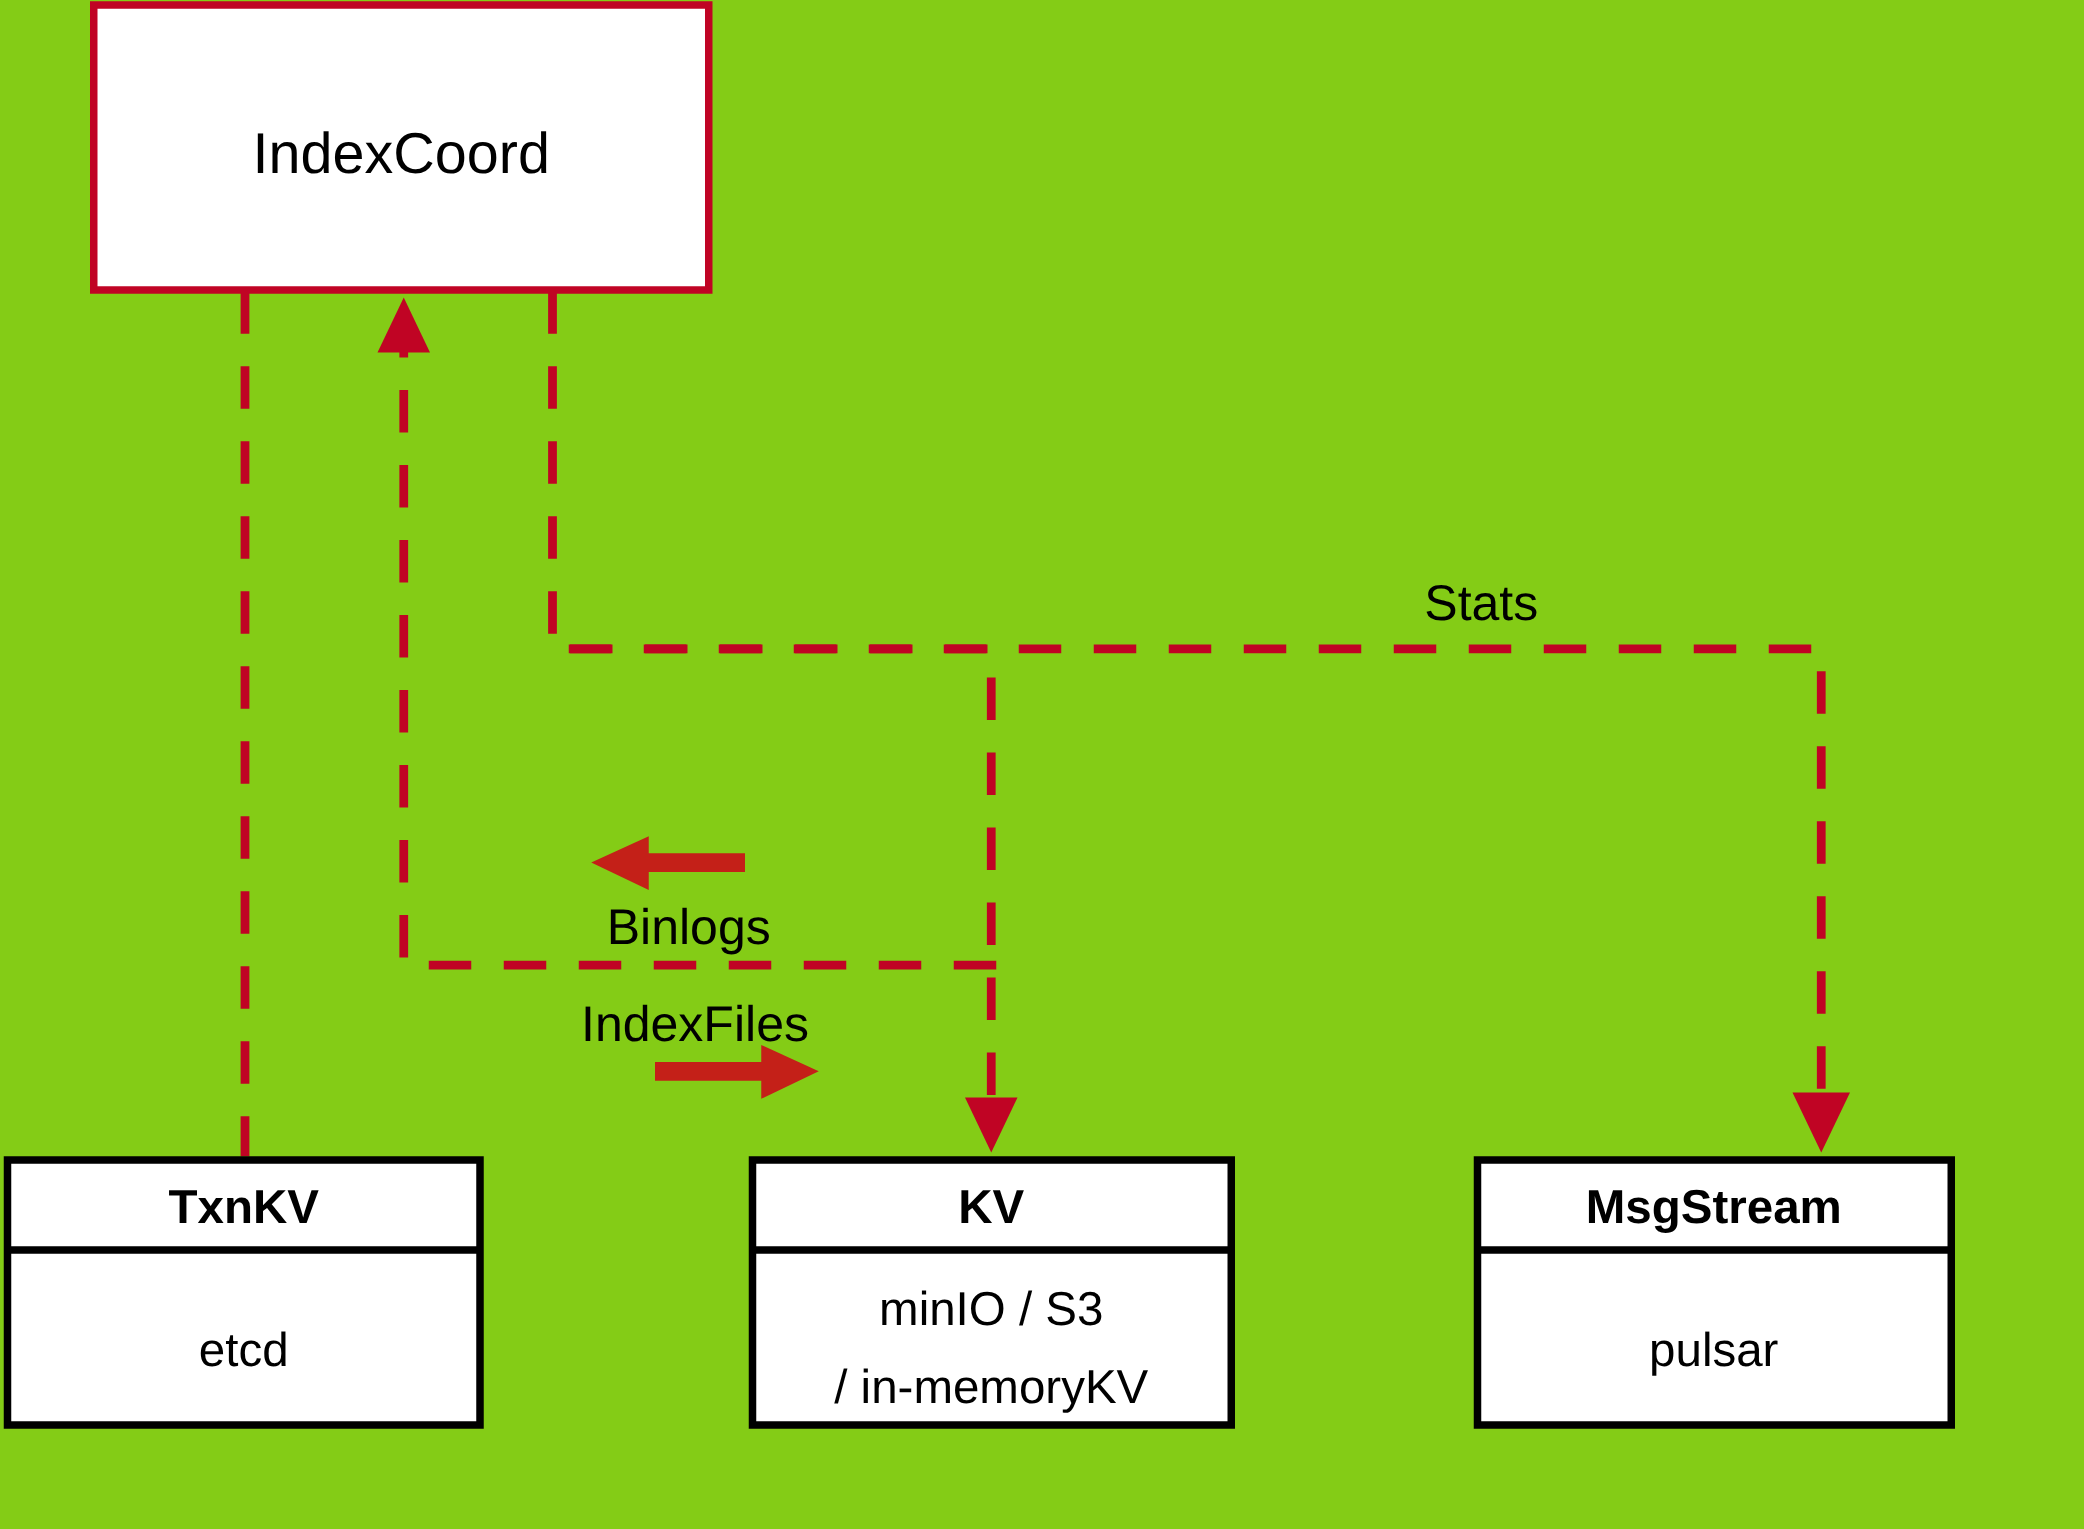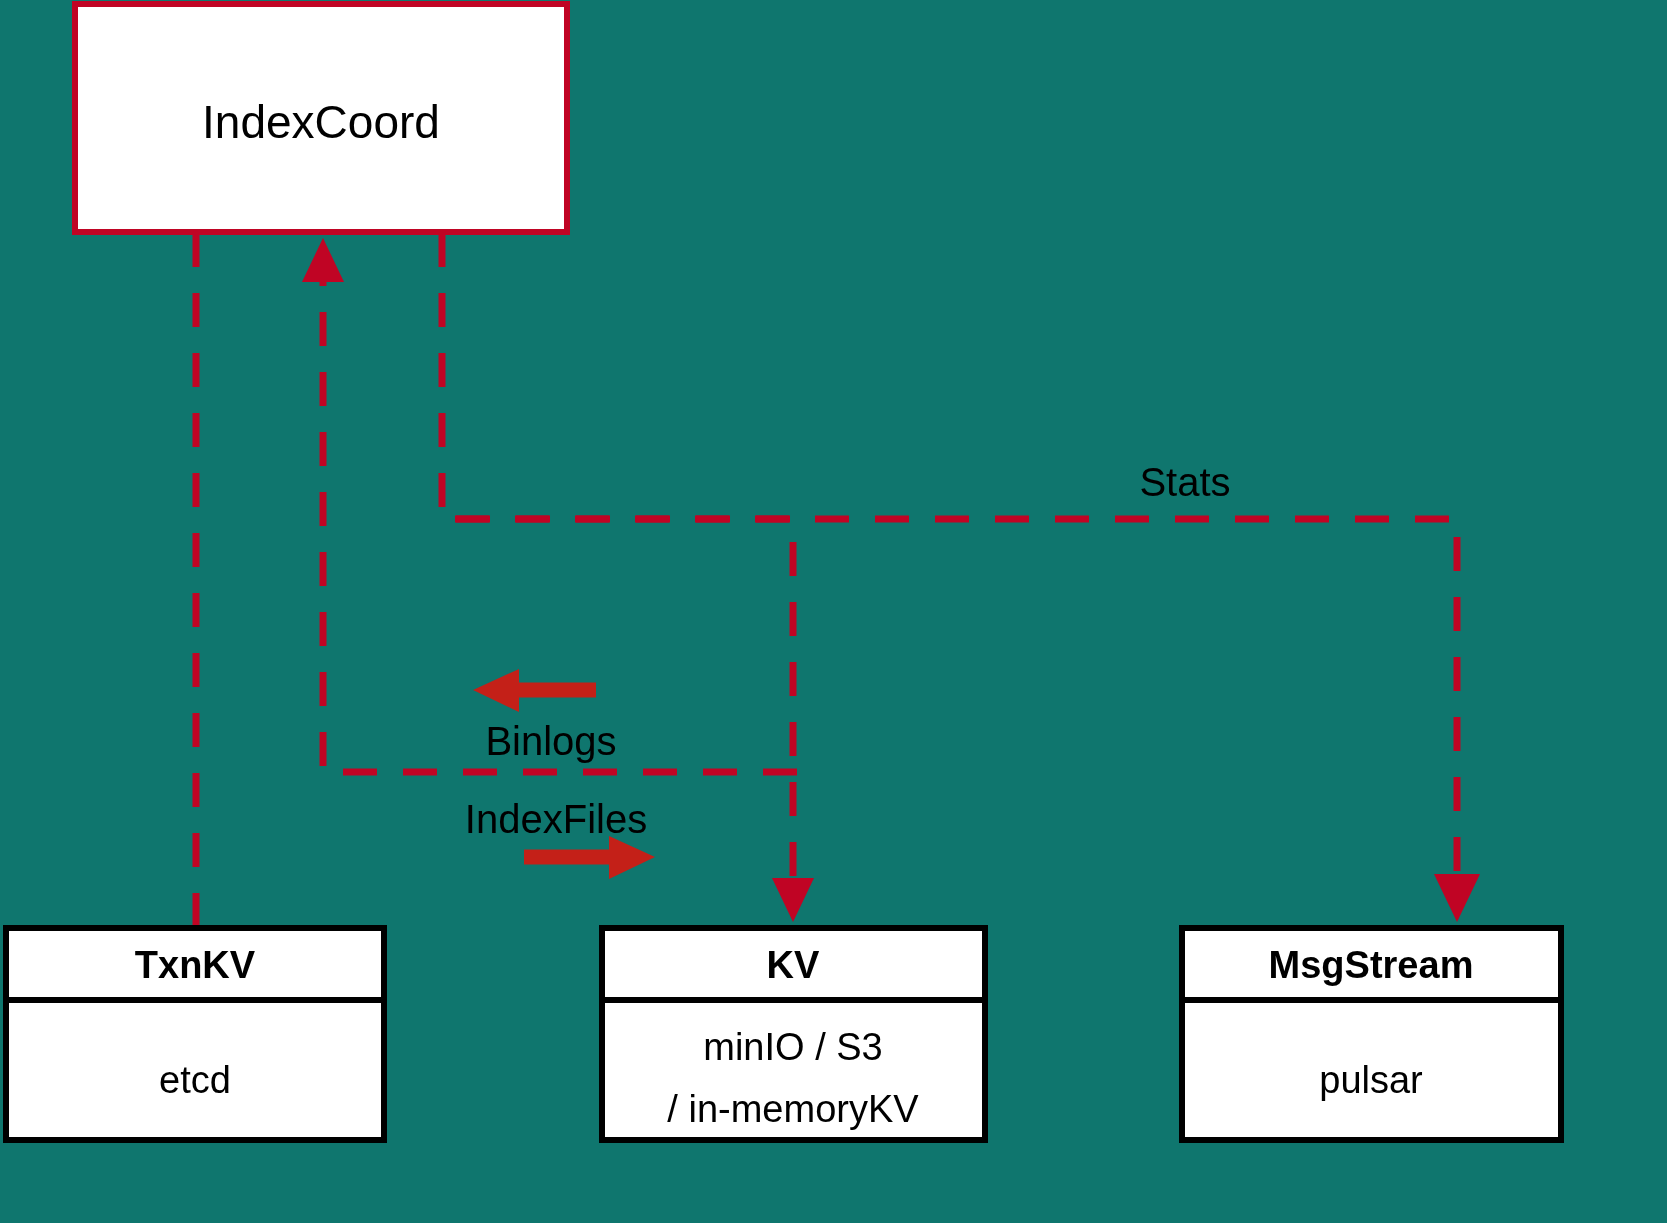--- a/index.html
+++ b/index.html
@@ -10,21 +10,21 @@
   body {
     width: 1667px;
     height: 1223px;
     font-family: "Liberation Sans", sans-serif;
     overflow: hidden;
   }
   #diagram-root {
     position: relative;
     width: 1667px;
     height: 1223px;
-    background: #0f766e;
+    background: #84cc16;
   }
   svg.diagram-canvas {
     position: absolute;
     top: 0;
     left: 0;
     width: 1667px;
     height: 1223px;
     display: block;
   }
   text {

